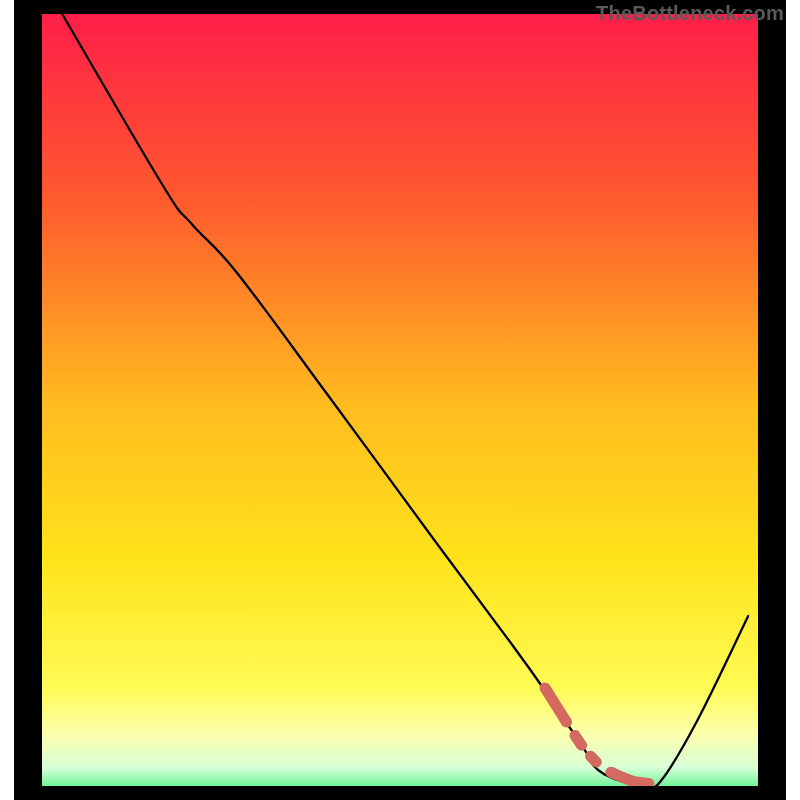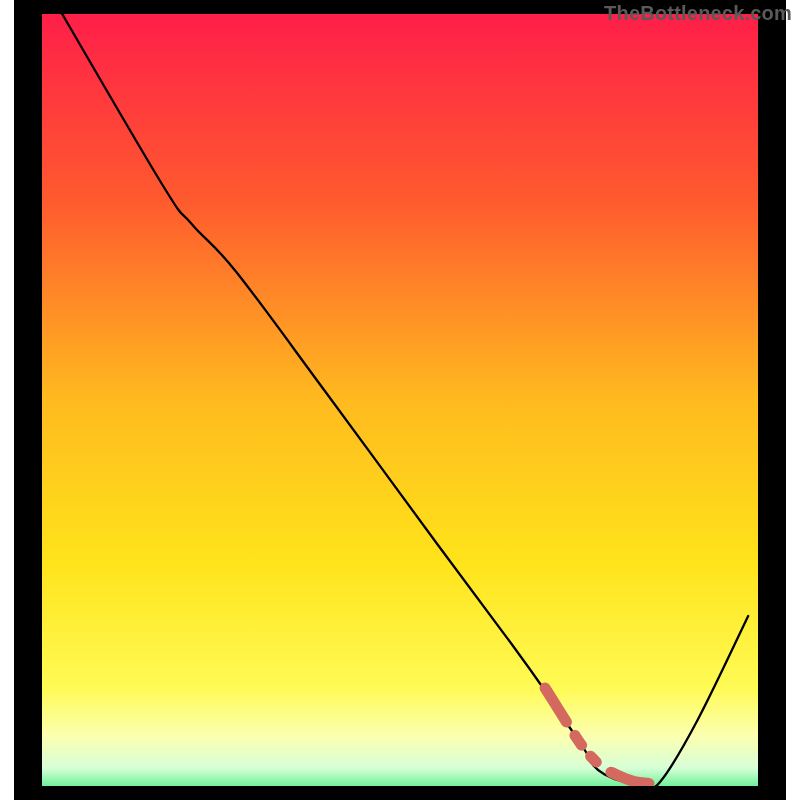--- a/index.html
+++ b/index.html
@@ -11,21 +11,21 @@
     font-family: Arial, Helvetica, sans-serif;
   }
   .stage {
     position: relative;
     width: 800px;
     height: 800px;
   }
   .attribution {
     position: absolute;
     top: 2px;
-    right: 8px;
+    right: 16px;
     font-size: 20px;
     font-weight: 600;
     color: #5a5a5a;
     letter-spacing: 0.2px;
   }
   svg {
     display: block;
     position: absolute;
     top: 0;
     left: 0;

